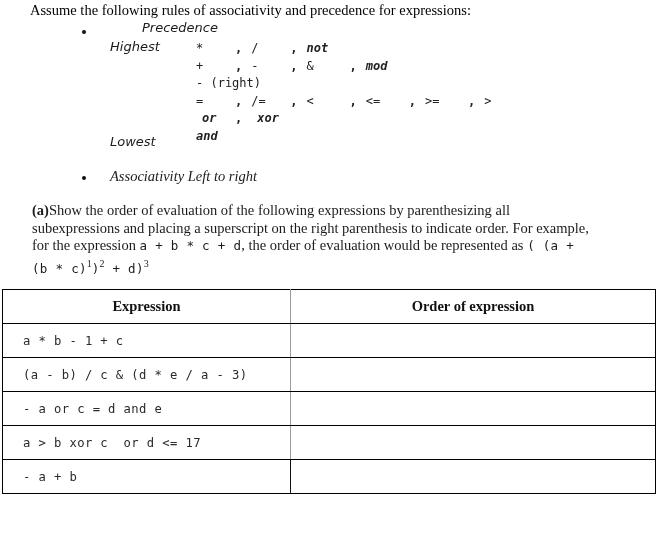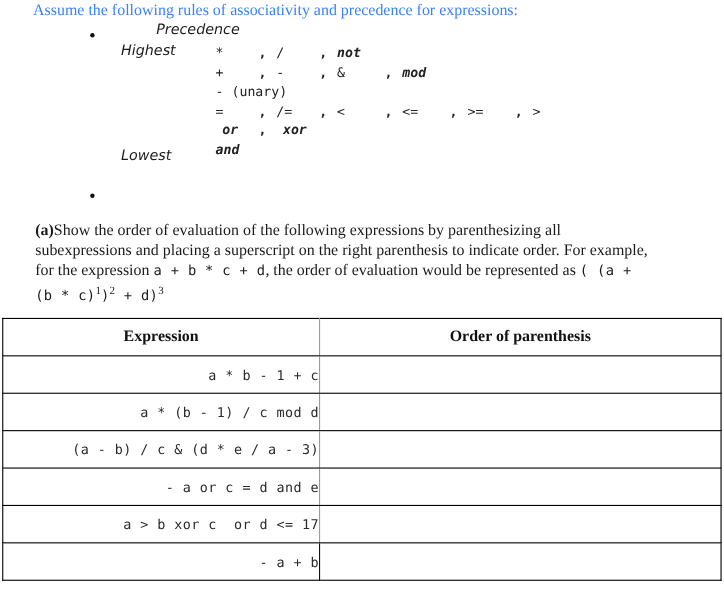--- a/index.html
+++ b/index.html
@@ -22,21 +22,21 @@
   }
 
   
   .intro {
     position: absolute;
     left: 30px;
     top: 2px;
     font-family: "Liberation Serif", serif;
     font-size: 14.5px;
     line-height: 16px;
-    color: #3b82f6;
+    color: #000000;
     white-space: nowrap;
   }
 
   
   .bullet-dot {
     position: absolute;
     width: 4px;
     height: 4px;
     background: #111;
     border-radius: 50%;
@@ -142,24 +142,24 @@
     text-align: center;
     color: #111;
   }
   .ev-table td {
     height: 33px;
   }
   .ev-table td.expr {
     font-family: "DejaVu Sans Mono", monospace;
     font-size: 12.2px;
     color: #2a2a2a;
-    padding-left: 6px;
+    padding-left: 20px;
     letter-spacing: 0.4px;
     white-space: pre;
-    text-align: right;
+    text-align: left;
   }
   
   .ev-table th.col-divider-left,
   .ev-table td.col-divider-left {
     border-right: 1.6px solid #9b9b9b;
   }
   .ev-table tr.last-row td.col-divider-left {
     border-right: 1.6px solid #111;
   }
   .ev-table thead th.col-divider-left {
@@ -200,21 +200,21 @@
         <td class="opcell"><span class="comma">,</span></td>
         <td class="opcell w-third"><span class="op">&amp;</span></td>
         <td class="opcell"><span class="comma">,</span></td>
         <td class="opcell w-fourth"><span class="op bold">mod</span></td>
         <td class="opcell"></td>
         <td class="opcell"></td>
         <td class="opcell"></td>
         <td class="opcell"></td>
       </tr>
       <tr>
-        <td class="opcell" colspan="11"><span class="op">- (unary)</span></td>
+        <td class="opcell" colspan="11"><span class="op">- (right)</span></td>
       </tr>
       <tr>
         <td class="opcell w-first"><span class="op">=</span></td>
         <td class="opcell"><span class="comma">,</span></td>
         <td class="opcell w-second"><span class="op">/=</span></td>
         <td class="opcell"><span class="comma">,</span></td>
         <td class="opcell w-third"><span class="op">&lt;</span></td>
         <td class="opcell"><span class="comma">,</span></td>
         <td class="opcell w-fourth"><span class="op">&lt;=</span></td>
         <td class="opcell"><span class="comma">,</span></td>
@@ -227,46 +227,43 @@
         <td class="opcell"><span class="comma">,</span></td>
         <td class="opcell" colspan="9" style="padding-left:6px"><span class="op bold">xor</span></td>
       </tr>
       <tr>
         <td class="opcell" colspan="11"><span class="op bold">and</span></td>
       </tr>
     </tbody>
   </table>
 
   <div class="bullet-dot bullet-assoc-dot"></div>
+  <div class="assoc-line">Associativity Left to right</div>
 
   <div class="para-a">
     <b>(a)</b><span>Show the order of evaluation of the following expressions by parenthesizing all subexpressions and placing a superscript on the right parenthesis to indicate order. For example, for the expression </span><span class="mono-inline">a  +  b  *  c  +  d</span><span>, the order of evaluation would be represented as </span><span class="mono-inline">( (a  +  (b  *  c)</span><span class="sup">1</span><span class="mono-inline">)</span><span class="sup">2</span><span class="mono-inline">  +  d)</span><span class="sup">3</span>
   </div>
 
   <table class="ev-table">
     <colgroup>
       <col class="c1">
       <col class="c2">
     </colgroup>
     <thead>
       <tr>
         <th class="col-divider-left">Expression</th>
-        <th>Order of parenthesis</th>
+        <th>Order of expression</th>
       </tr>
     </thead>
     <tbody>
       <tr>
         <td class="expr col-divider-left">a * b - 1 + c</td>
         <td class="expr"></td>
       </tr>
       <tr>
-        <td class="expr col-divider-left">a * (b - 1) / c mod d</td>
-        <td class="expr"></td>
-      </tr>
-      <tr>
         <td class="expr col-divider-left">(a - b) / c &amp; (d * e / a - 3)</td>
         <td class="expr"></td>
       </tr>
       <tr>
         <td class="expr col-divider-left">- a or c = d and e</td>
         <td class="expr"></td>
       </tr>
       <tr>
         <td class="expr col-divider-left">a &gt; b xor c  or d &lt;= 17</td>
         <td class="expr"></td>

